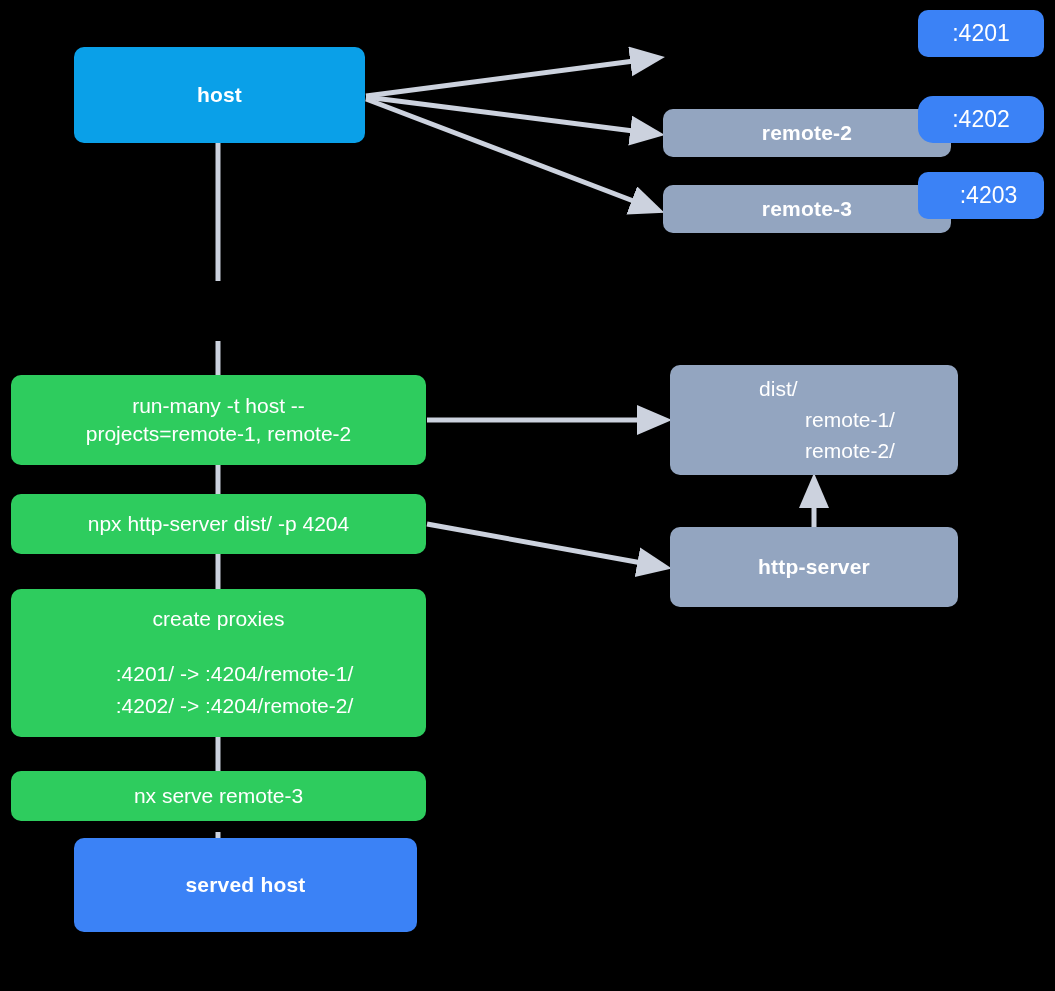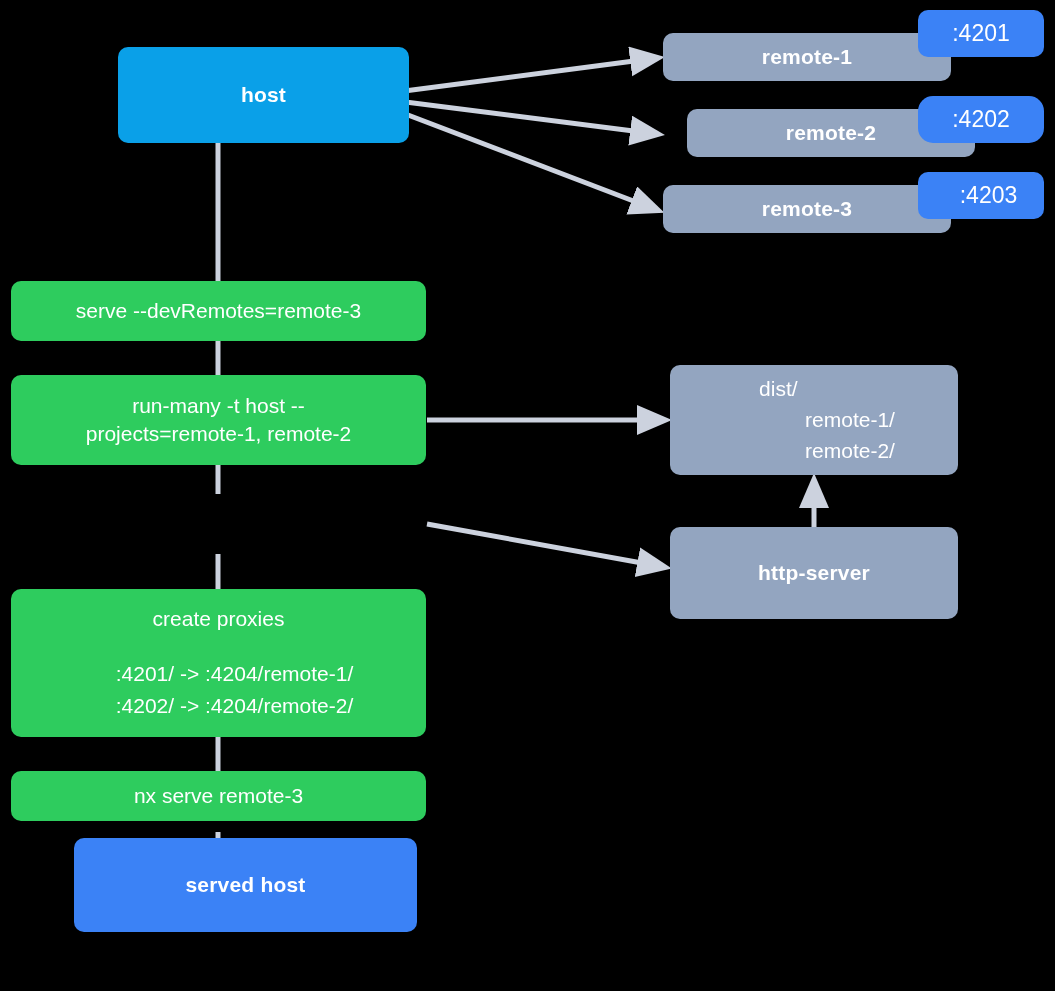--- a/index.html
+++ b/index.html
@@ -114,56 +114,53 @@
     <line x1="366" y1="97" x2="657" y2="134" stroke="#ccd2de" stroke-width="5" marker-end="url(#arrowhead)"></line>
     <line x1="366" y1="99" x2="657" y2="210" stroke="#ccd2de" stroke-width="5" marker-end="url(#arrowhead)"></line>
 
     <line x1="427" y1="420" x2="664" y2="420" stroke="#ccd2de" stroke-width="5" marker-end="url(#arrowhead)"></line>
 
     <line x1="427" y1="524" x2="664" y2="567" stroke="#ccd2de" stroke-width="5" marker-end="url(#arrowhead)"></line>
 
     <line x1="814" y1="527" x2="814" y2="481" stroke="#ccd2de" stroke-width="5" marker-end="url(#arrowhead)"></line>
   </svg>
 
-  <div class="node node-host" style="left:74px; top:47px; width:291px; height:96px;margin-left:44px;">
+  <div class="node node-host" style="left:74px; top:47px; width:291px; height:96px;">
     <span>host</span>
   </div>
 
-  <div class="node node-gray" style="left:663px; top:33px; width:288px; height:48px;">
-    <span>remote-1</span>
-  </div>
   <div class="node node-badge" style="left:918px; top:10px; width:126px; height:47px;">
     <span>:4201</span>
   </div>
 
-  <div class="node node-gray" style="left:663px; top:109px; width:288px; height:48px;margin-left:24px;">
+  <div class="node node-gray" style="left:663px; top:109px; width:288px; height:48px;">
     <span>remote-2</span>
   </div>
   <div class="node node-badge" style="left:918px; top:96px; width:126px; height:47px;border-radius:15px;">
     <span>:4202</span>
   </div>
 
   <div class="node node-gray" style="left:663px; top:185px; width:288px; height:48px;justify-content:center;">
     <span>remote-3</span>
   </div>
   <div class="node node-badge" style="left:918px; top:172px; width:126px; height:47px;padding-left:15px;">
     <span>:4203</span>
   </div>
 
-  <div class="node node-cmd" style="left:11px; top:281px; width:415px; height:60px;">
-    <span>serve --devRemotes=remote-3</span>
-  </div>
 
   <div class="node node-cmd" style="left:11px; top:375px; width:415px; height:90px;">
     <span class="cmd-stack">
       <span>run-many -t host --</span>
       <span>projects=remote-1, remote-2</span>
     </span>
   </div>
 
+  <div class="node node-cmd" style="left:11px; top:494px; width:415px; height:60px;">
+    <span>npx http-server dist/ -p 4204</span>
+  </div>
 
   <div class="node node-cmd" style="left:11px; top:589px; width:415px; height:148px;">
     <span class="cmd-stack">
       <span>create proxies</span>
       <span class="cmd-gap"></span>
       <span class="cmd-sub">:4201/ -&gt; :4204/remote-1/</span>
       <span class="cmd-sub">:4202/ -&gt; :4204/remote-2/</span>
     </span>
   </div>
 
@@ -176,17 +173,17 @@
   </div>
 
   <div class="node node-dir" style="left:670px; top:365px; width:288px; height:110px;">
     <span class="dir-lines">
       <span>dist/</span>
       <span class="dir-indent">remote-1/</span>
       <span class="dir-indent">remote-2/</span>
     </span>
   </div>
 
-  <div class="node node-gray" style="left:670px; top:527px; width:288px; height:92px;">
+  <div class="node node-gray" style="left:670px; top:527px; width:288px; height:80px;">
     <span>http-server</span>
   </div>
 
 </div>
 
 </body></html>

